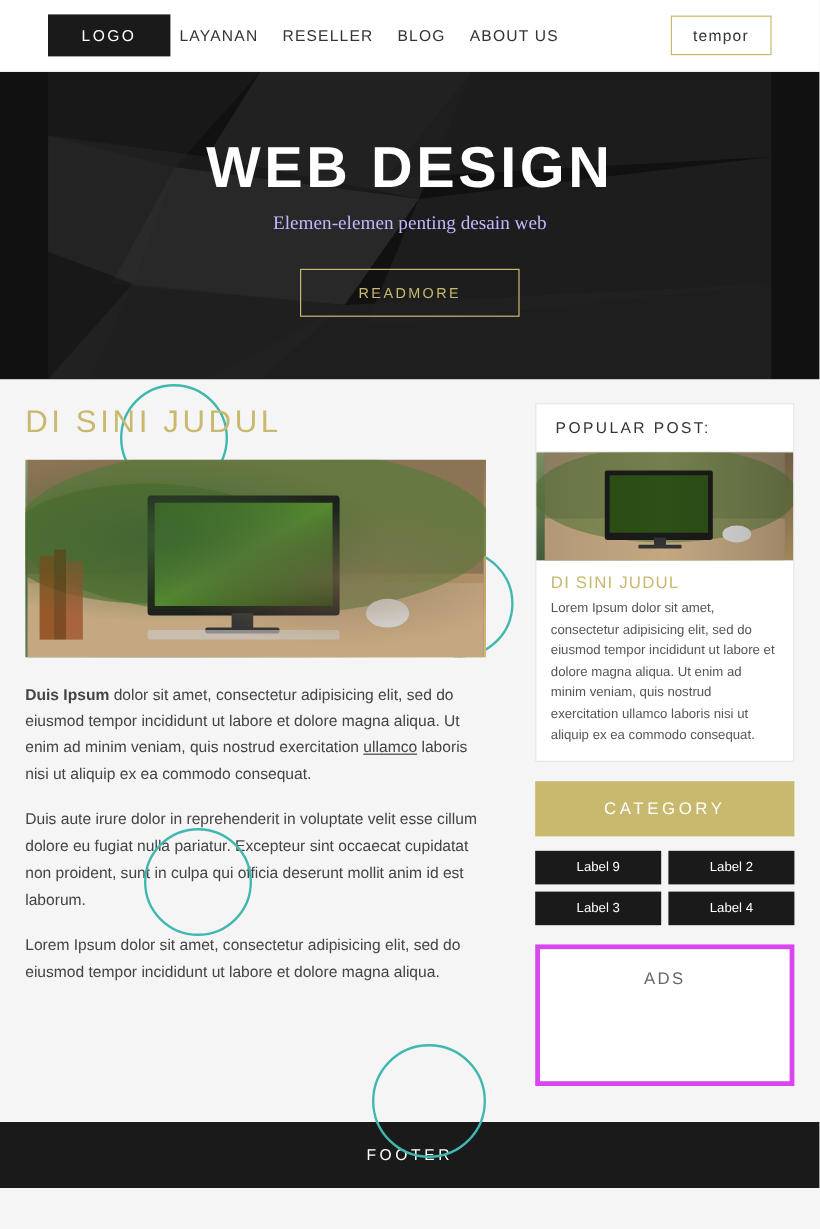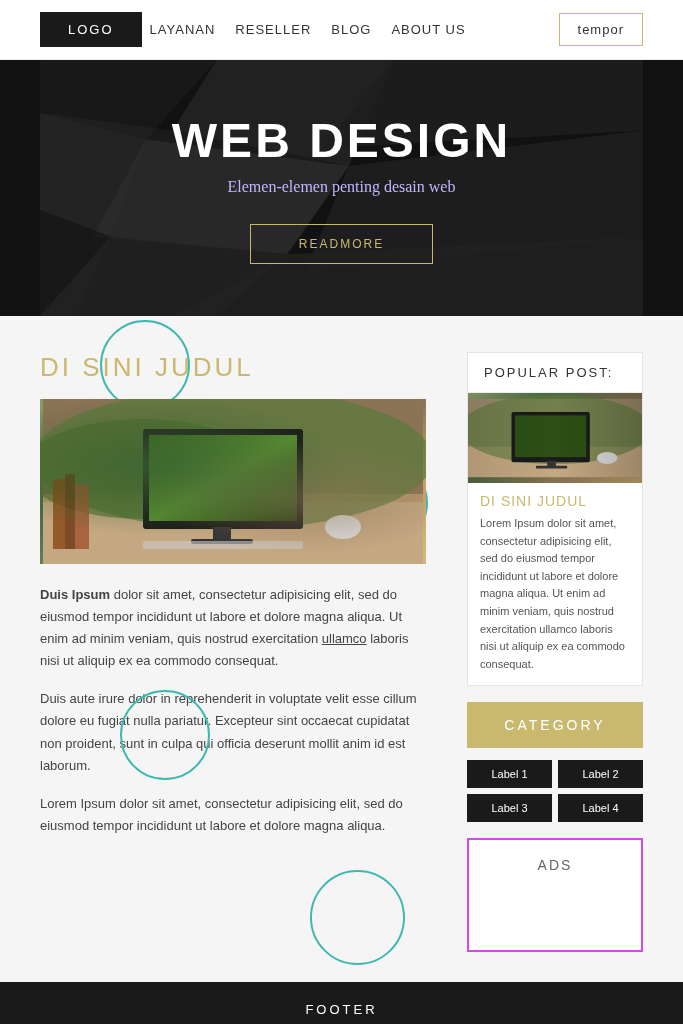--- a/index.html
+++ b/index.html
@@ -102,30 +102,30 @@
       font-family: Arial, sans-serif;
       letter-spacing: 2px;
       text-transform: uppercase;
       cursor: pointer;
     }
 
     
     .main {
       display: flex;
       gap: 11px;
-      padding: 0 40px;
-      margin-top: 36px;
+      padding: 0 21px;
+      margin-top: 20px;
       background: #f5f5f5;
     }
     .content-left {
       flex: 1;
       padding-right: 30px;
     }
     .content-right {
-      width: 176px;
+      width: 216px;
       flex-shrink: 0;
     }
 
     
     .circle {
       position: absolute;
       border: 2px solid #40b8b0;
       border-radius: 50%;
       pointer-events: none;
     }
@@ -255,21 +255,21 @@
       font-size: 11px;
       font-family: Arial, sans-serif;
       cursor: pointer;
     }
 
     
     .ads-section {
       text-align: center;
       padding: 16px;
       background: #fff;
-      border: 2px solid #d946ef;
+      border: 4px solid #d946ef;
     }
     .ads-label {
       font-size: 14px;
       letter-spacing: 2px;
       text-transform: uppercase;
       font-family: Arial, sans-serif;
       color: #666;
     }
 
     
@@ -418,21 +418,21 @@
         </div>
         <div class="popular-post-title">DI SINI JUDUL</div>
         <div class="popular-post-body">Lorem Ipsum dolor sit amet, consectetur adipisicing elit, sed do eiusmod tempor incididunt ut labore et dolore magna aliqua. Ut enim ad minim veniam, quis nostrud exercitation ullamco laboris nisi ut aliquip ex ea commodo consequat.</div>
       </div>
 
       <div class="category-box">
         <span class="category-label">CATEGORY</span>
       </div>
 
       <div class="label-grid">
-        <div class="label-tag">Label 1</div>
+        <div class="label-tag">Label 9</div>
         <div class="label-tag">Label 2</div>
         <div class="label-tag">Label 3</div>
         <div class="label-tag">Label 4</div>
       </div>
 
       <div class="ads-section">
         <span class="ads-label">ADS</span>
         <div style="height:60px;"></div>
       </div>
 

